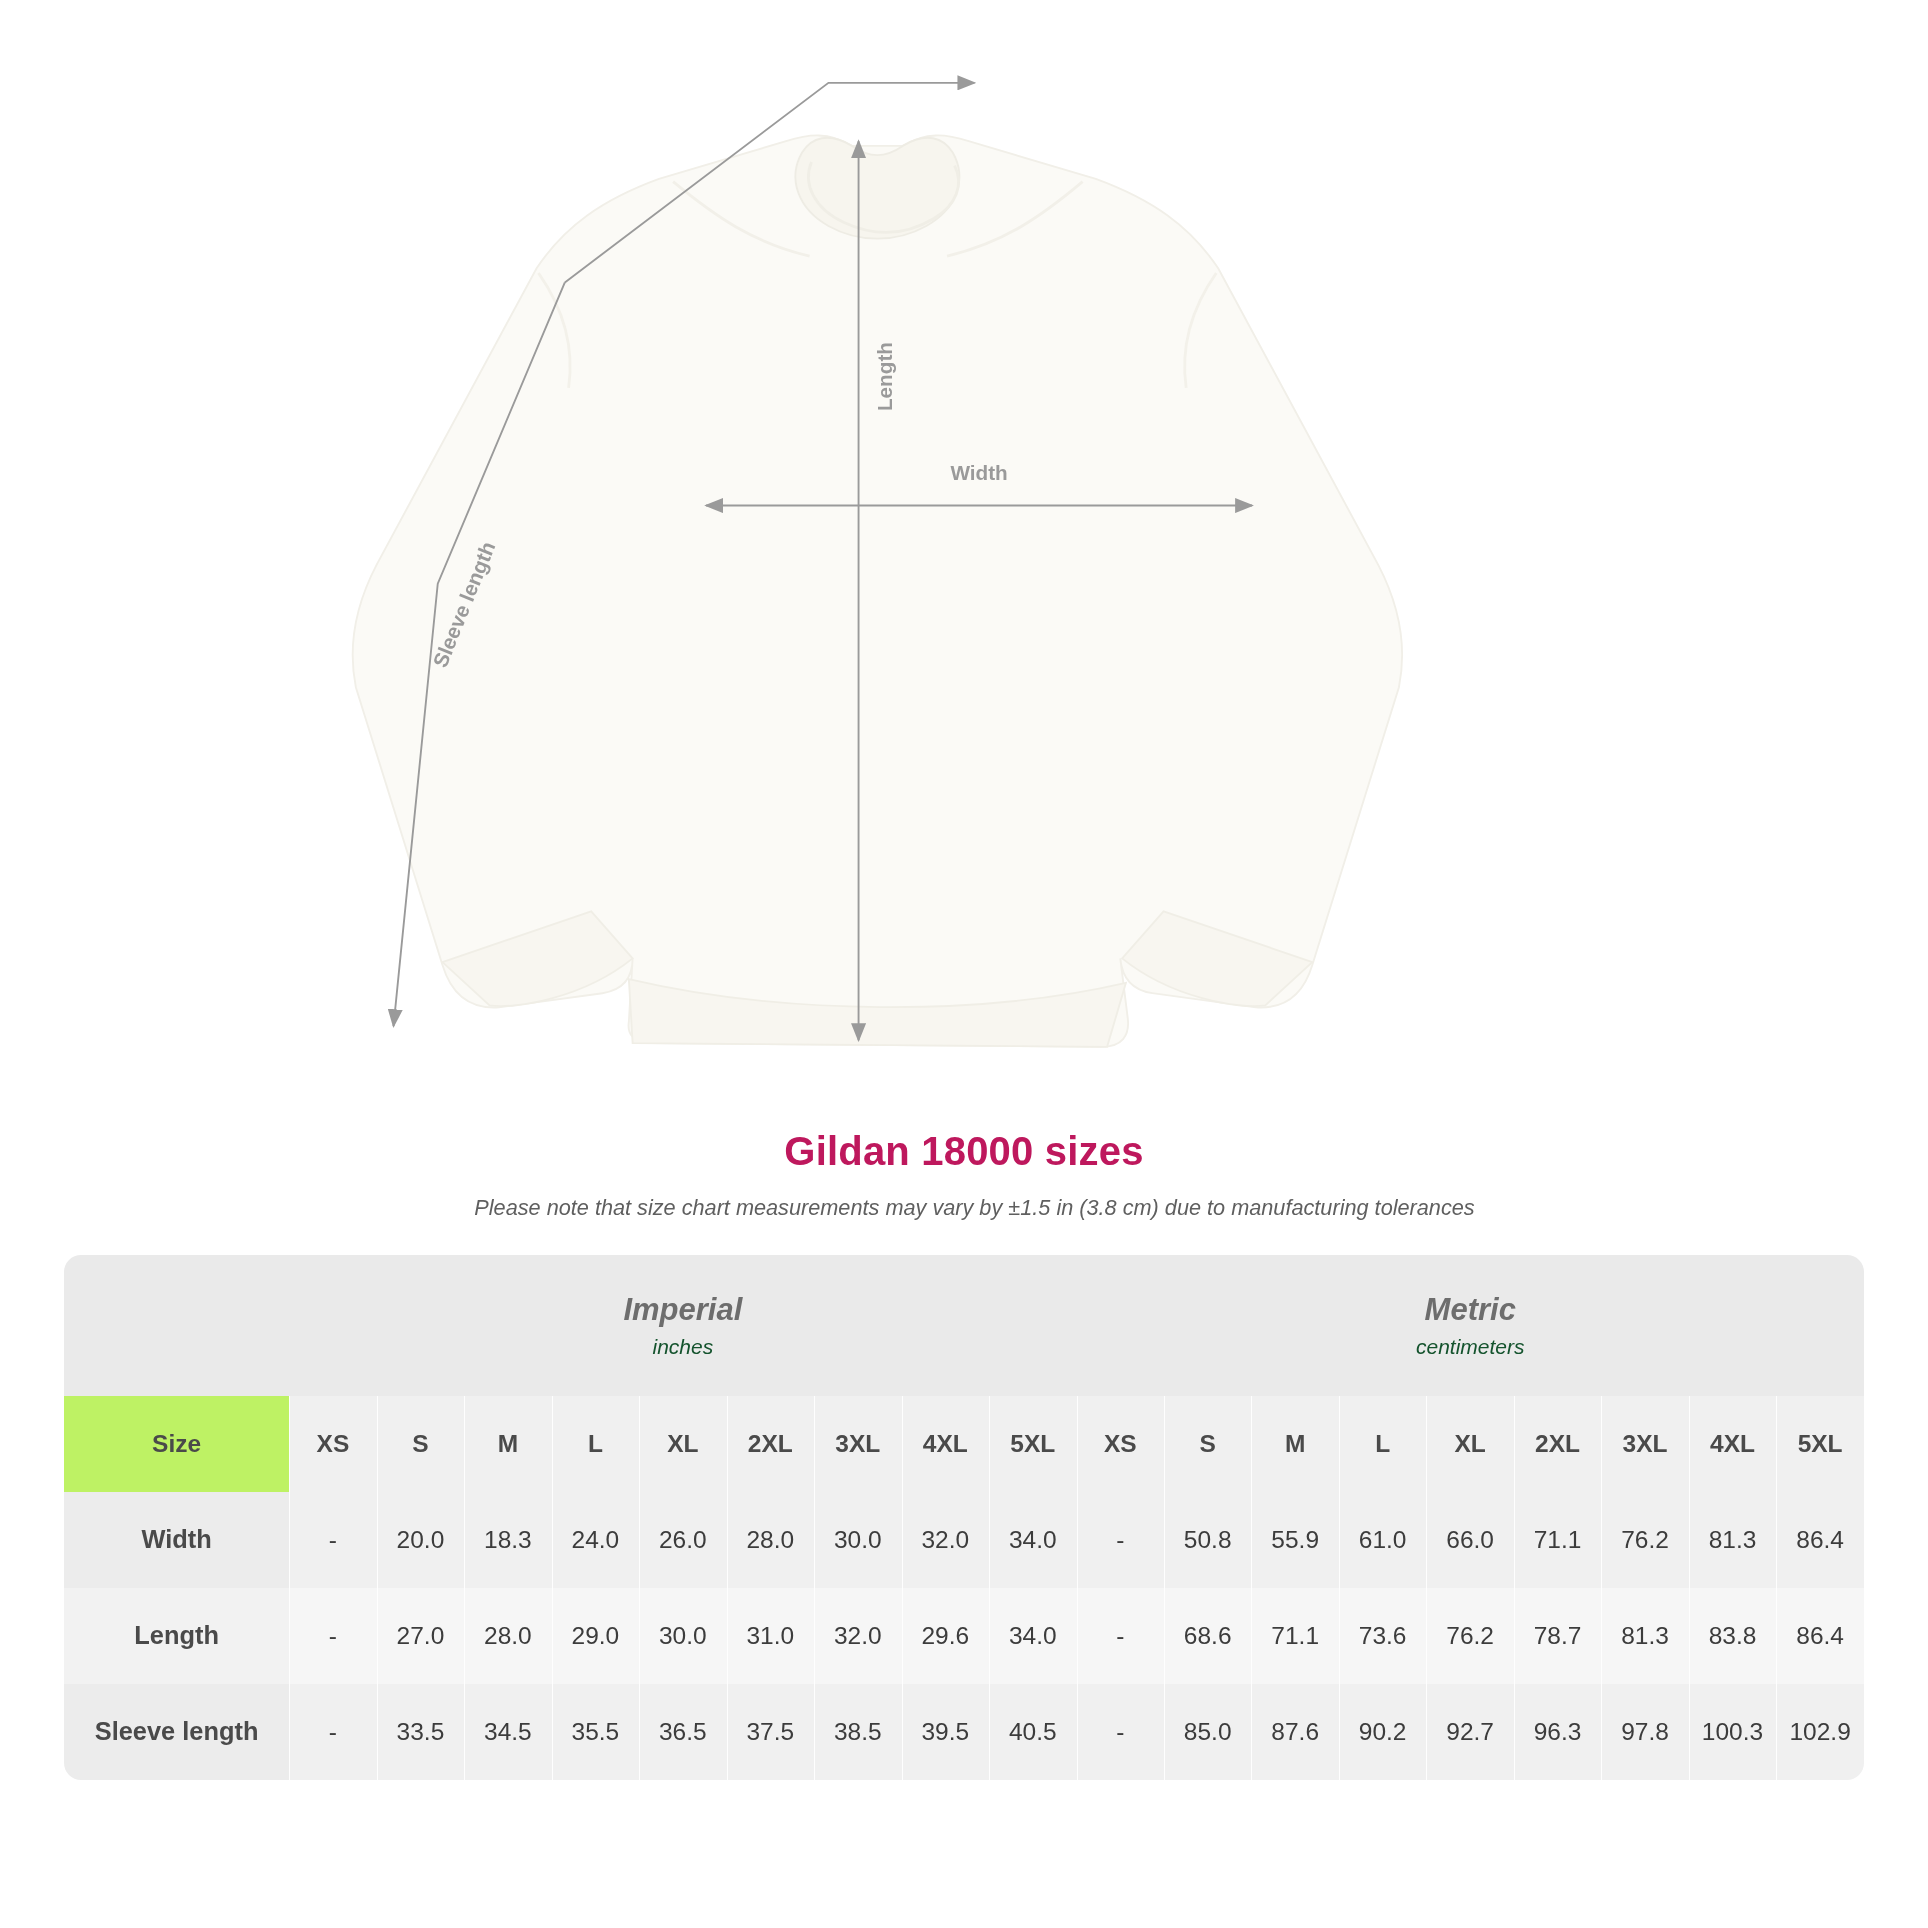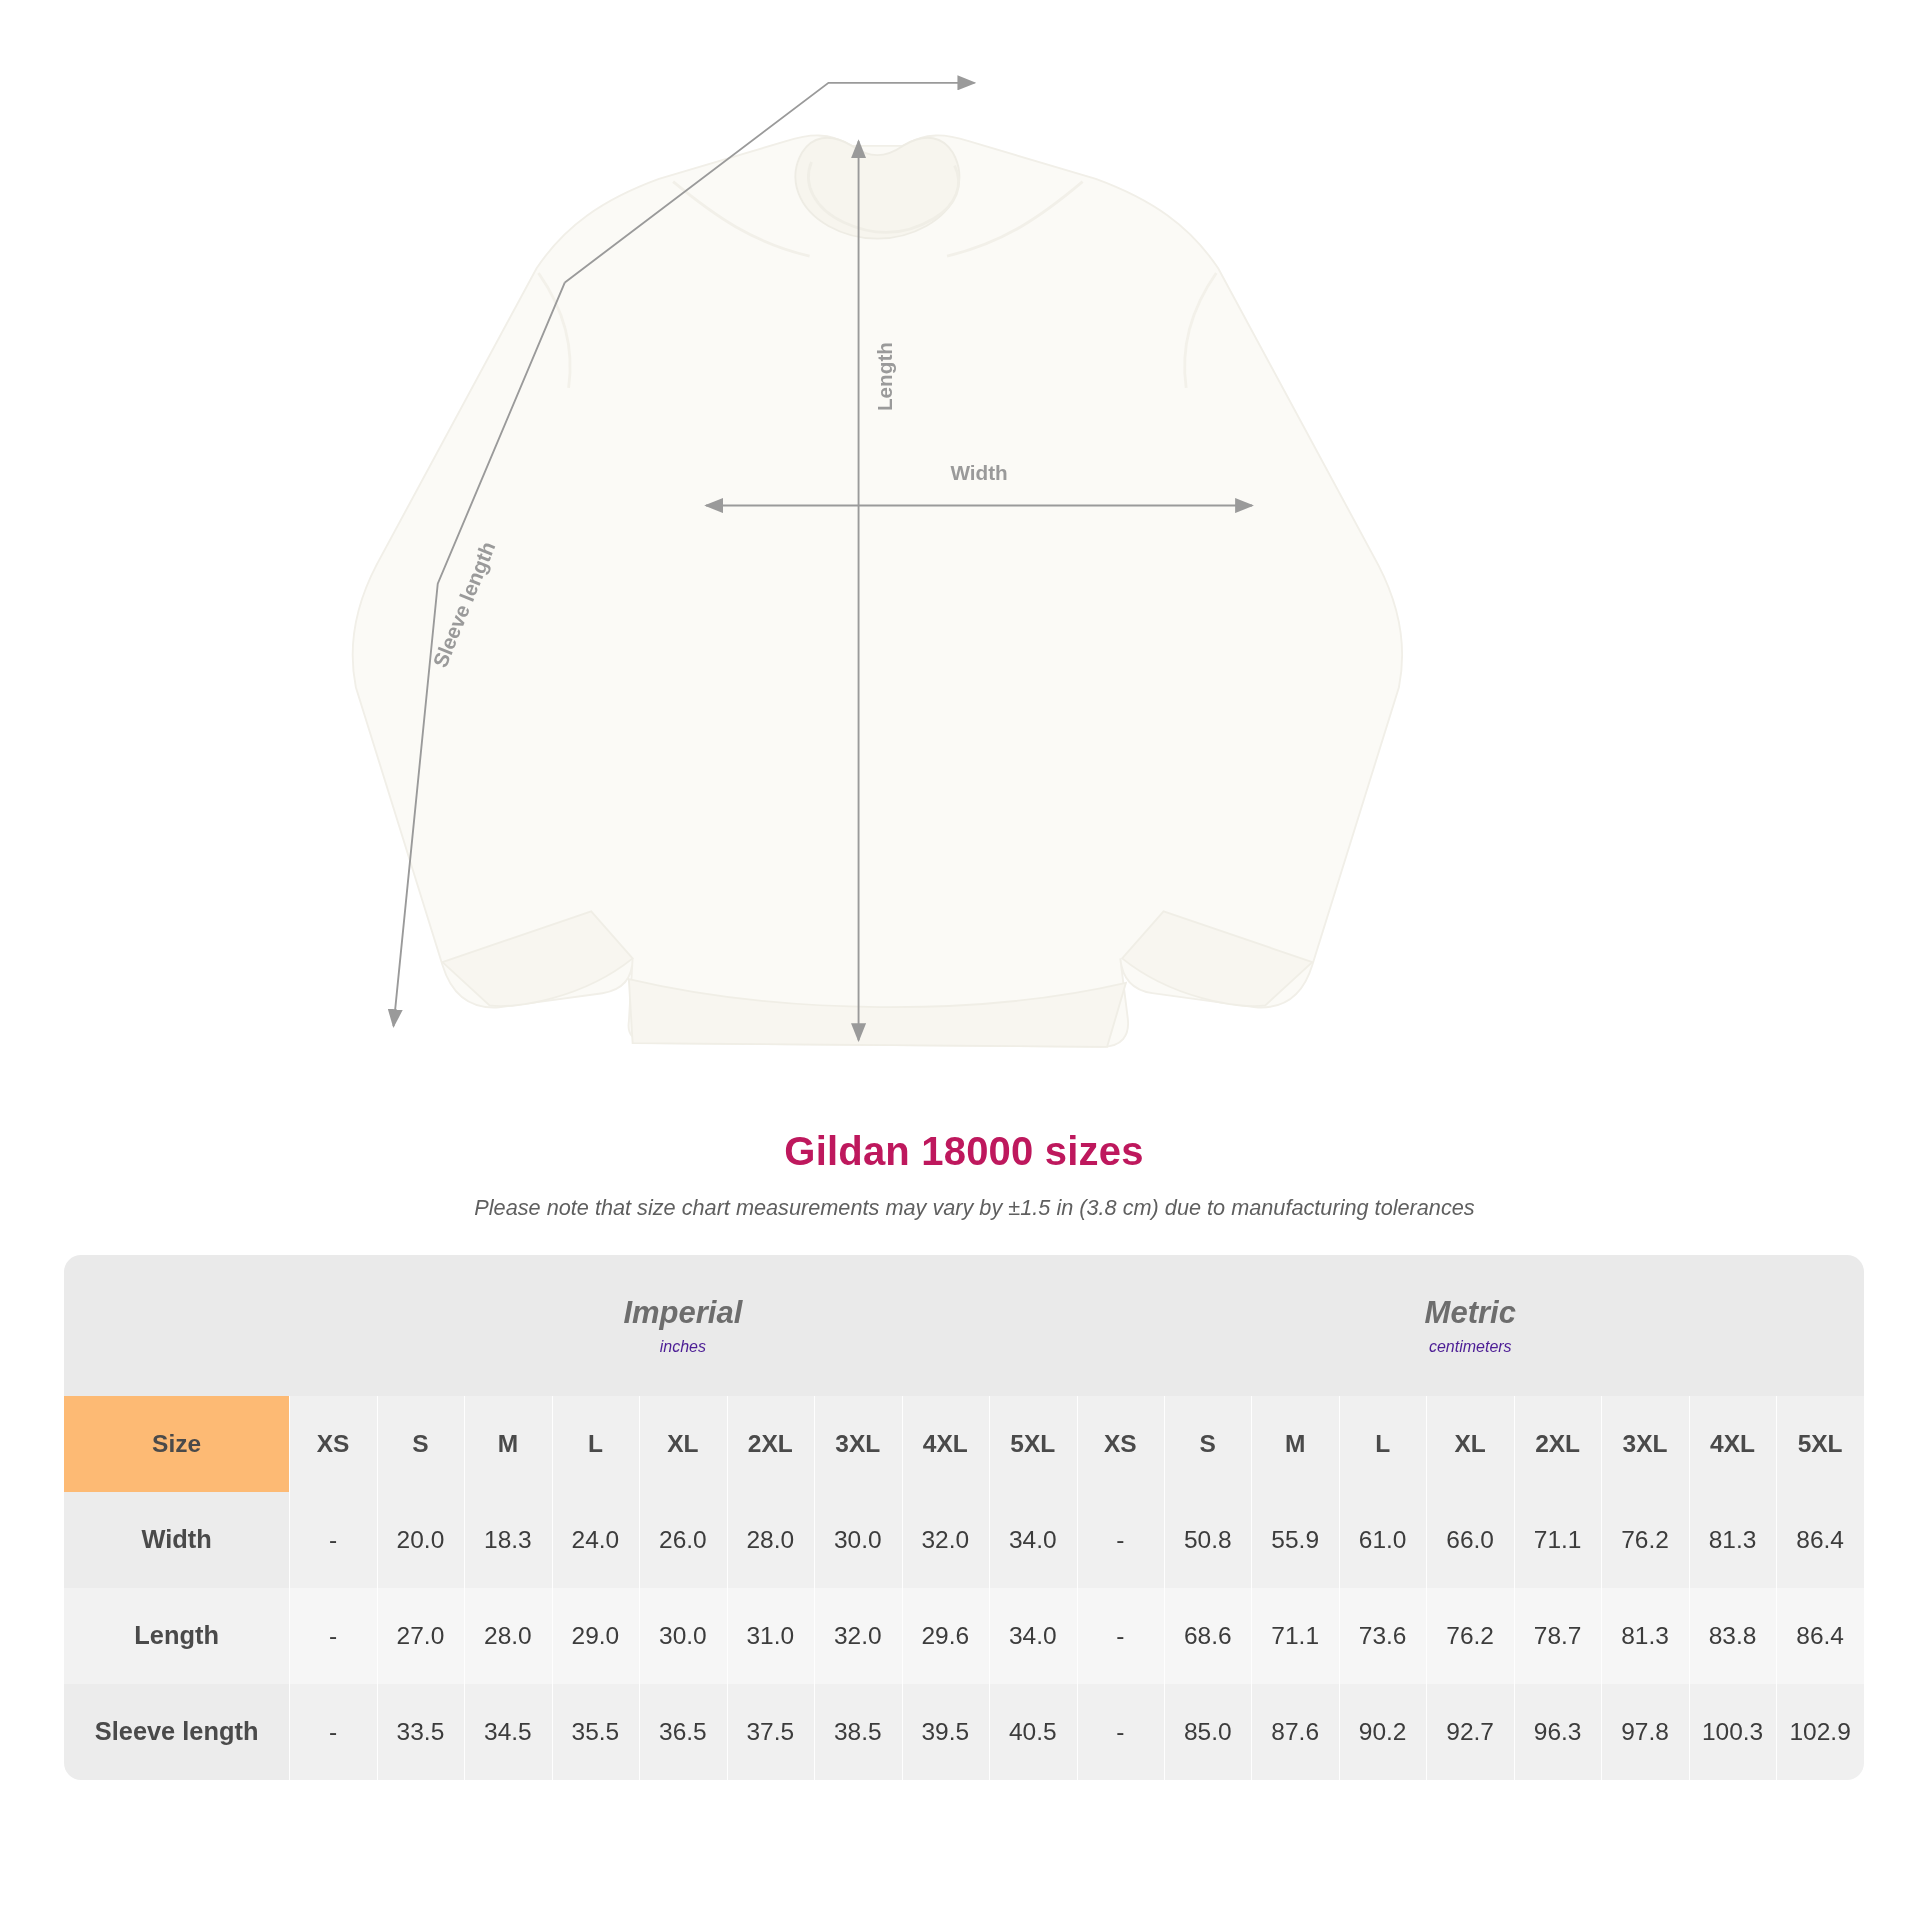--- a/index.html
+++ b/index.html
@@ -78,35 +78,35 @@
     padding: 0;
   }
   .unit-label {
     font-size: 31px;
     font-style: italic;
     font-weight: bold;
     color: #6d6d6d;
     line-height: 1.15;
   }
   .unit-sub {
-    font-size: 16px;
+    font-size: 21px;
     font-style: italic;
-    color: #4c1d95;
+    color: #14532d;
     margin-top: 7.5px;
   }
 
   .header-row td {
     background: #f0f0f0;
     height: 94px;
     font-size: 24.5px;
     font-weight: bold;
     color: #4a4a4a;
   }
   .header-row td.first-col {
-    background: #fdba74;
+    background: #bef264;
   }
 
   .data-row td {
     height: 94px;
     font-size: 24.5px;
     color: #3c3c3c;
   }
   .data-row.odd td { background: #f0f0f0; }
   .data-row.even td { background: #f6f6f6; }
   .data-row td.first-col {

